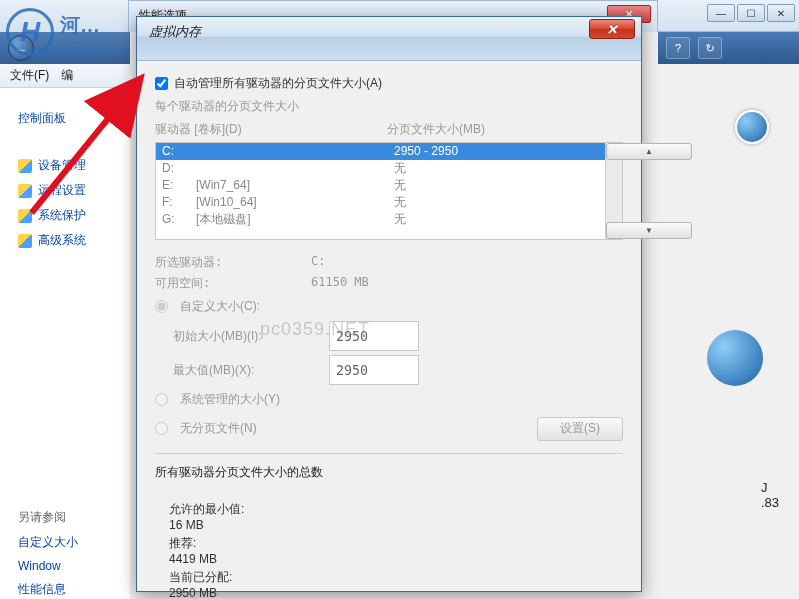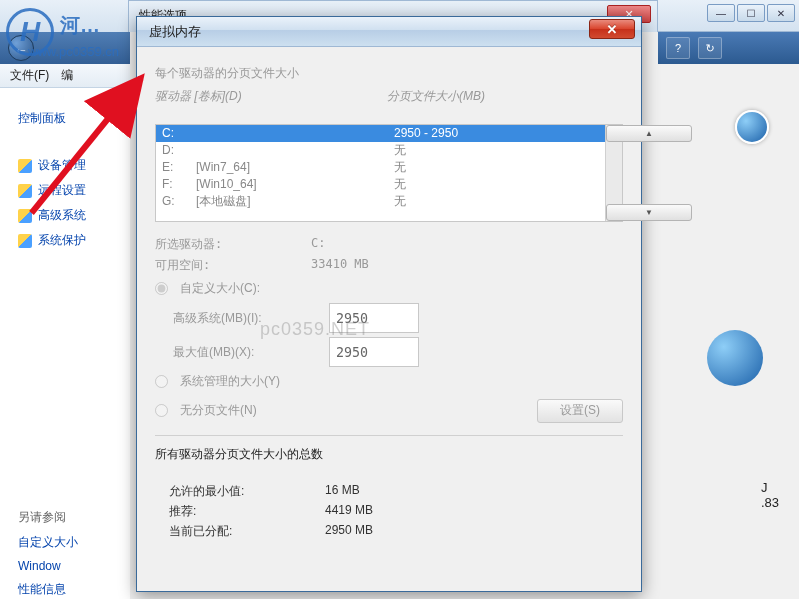--- a/index.html
+++ b/index.html
@@ -33,30 +33,30 @@
 .perf-title { padding:6px 10px; font-size:12px; color:#222; }
 .perf-close { position:absolute; right:6px; top:4px; width:44px; height:18px; background:linear-gradient(to bottom,#e88,#c44); border:1px solid #a22; border-radius:2px; color:#fff; display:flex; align-items:center; justify-content:center; font-size:11px; }
 
 
 .globe { position:absolute; right:30px; top:110px; width:34px; height:34px; border-radius:50%; background:radial-gradient(circle at 30% 30%,#8ecef7,#1a5fa8); border:2px solid #fff; box-shadow:0 0 4px rgba(0,0,0,0.3);}
 .globe2 { position:absolute; right:36px; top:330px; width:56px; height:56px; border-radius:50%; background:radial-gradient(circle at 30% 30%,#8ecef7,#1a5fa8); }
 .rtext { position:absolute; right:20px; top:480px; font-size:13px; color:#222; }
 
 
 .dialog { position:absolute; left:136px; top:16px; width:506px; height:576px; background:#f0f0f0; border:1px solid #3a6a9a; box-shadow:0 4px 16px rgba(0,0,0,0.4); }
-.dlg-titlebar { height:30px; background:linear-gradient(to bottom,#eaf2fa 0%,#d0e0f0 45%,#b8cee6 46%,#cde0f0 100%); border-bottom:1px solid #9fb8d4; position:relative; }
+.dlg-titlebar { height:44px; background:linear-gradient(to bottom,#eaf2fa 0%,#d0e0f0 45%,#b8cee6 46%,#cde0f0 100%); border-bottom:1px solid #9fb8d4; position:relative;font-style:italic; }
 .dlg-title { padding:6px 12px; font-size:13px; color:#222; }
 .dlg-close { position:absolute; right:6px; top:2px; width:46px; height:20px; background:linear-gradient(to bottom,#e98a7c 0%,#d9452e 49%,#c62f1a 50%,#d14a30 100%); border:1px solid #8a2515; border-radius:3px; color:#fff; display:flex; align-items:center; justify-content:center; font-size:13px; text-shadow:0 -1px 0 rgba(0,0,0,0.3); cursor:pointer; font-weight:bold; }
 .dlg-body { padding:14px 18px; color:#323232; font-size:12px; position:relative; }
 
 .chk-row { display:flex; align-items:center; gap:6px; margin-bottom:6px; }
 .chk-row input { width:13px; height:13px; }
 
 .group-label { margin:4px 0 6px 0; color:#999; }
-.drive-header { display:flex; margin-bottom:19px; color:#999; font-family:"SimSun",monospace;font-style:italic; }
+.drive-header { display:flex; margin-bottom:4px; color:#999; font-family:"SimSun",monospace; }
 .drive-header .c1 { width:232px; }
 .drive-list { border:1px solid #c8c8c8; background:#fff; height:98px; position:relative; font-family:Consolas,"SimSun",monospace; font-size:12px; line-height:17px; }
 .drive-list .row { display:flex; padding:0 6px; color:#888; }
 .drive-list .row.sel { background:#3a8be0; color:#fff; }
 .drive-list .row .c1 { width:34px; }
 .drive-list .row .c2 { width:198px; }
 .drive-list .sb { position:absolute; right:0; top:0; width:17px; height:100%; background:#eaeaea; border-left:1px solid #d0d0d0; }
 .drive-list .sb .btn { height:17px; background:linear-gradient(to bottom,#fafafa,#e0e0e0); border:1px solid #b4b4b4; display:flex; align-items:center; justify-content:center; font-size:8px; color:#555; }
 .drive-list .sb .btn.bot { position:absolute; bottom:0; width:100%; }
 
@@ -67,21 +67,21 @@
 .radio-row { display:flex; align-items:center; gap:12px; margin:6px 0; color:#999; font-family:"SimSun",monospace;}
 .radio-row input { width:13px; height:13px; }
 .sz-row { display:flex; align-items:center; margin:4px 0 4px 18px; color:#999; font-family:"SimSun",monospace;}
 .sz-row .lbl { width:156px; }
 .sz-row input[type=text] { width:90px; height:30px; border:1px solid #c8c8c8; background:#fff; padding:0 6px; font-family:Consolas,monospace; color:#666; }
 .btn { min-width:86px; height:24px; background:linear-gradient(to bottom,#fafafa,#e2e2e2); border:1px solid #acacac; border-radius:3px; font-size:12px; color:#444; cursor:pointer; padding:0 14px;}
 .btn.primary { border:1px solid #3a7ac4; box-shadow:0 0 2px #6aa8e8; }
 .btn:disabled,.btn.dis { color:#9a9a9a; border-color:#c8c8c8; }
 
 .section-label { margin:10px 0 20px 0; color:#222; }
-.kv2 { display:flex; margin:3px 0 3px 14px; font-family:"SimSun",monospace;}
+.kv2 { display:flex; margin:3px 0 3px 14px; font-family:"SimSun",monospace;flex-direction:column;}
 .kv2 .k { width:156px; }
 
 .dlg-footer { position:absolute; right:18px; bottom:14px; display:flex; gap:10px; }
 
 
 .arrow { position:absolute; left:0; top:72px; width:180px; height:150px; z-index:200; pointer-events:none; }
 
 
 .wm { position:absolute; left:260px; top:319px; font-size:18px; color:rgba(120,120,120,0.35); z-index:150; pointer-events:none; letter-spacing:1px;}
 </style>
@@ -120,43 +120,47 @@
   <div class="cp-body">
     <div class="cp-link">控制面板</div>
     <div style="height:14px"></div>
     <div class="cp-link shield">
         <span>设备管理</span>
       </div>
     <div class="cp-link shield">
         <span>远程设置</span>
       </div>
     <div class="cp-link shield">
+        <span>系统保护</span>
+      </div>
+    <div class="cp-link shield">
         <span>高级系统</span>
-      </div>
-    <div class="cp-link shield">
-        <span>系统保护</span>
       </div>
     <div class="cp-seealso">另请参阅</div>
     <div class="cp-link">自定义大小</div>
     <div class="cp-link">Window</div>
     <div class="cp-link">性能信息</div>
   </div>
 </div>
 
 <div class="perf-window">
   <div class="perf-title">性能选项</div>
   <div class="perf-close">✕</div>
 </div>
 
 <div class="dialog">
   <div class="dlg-titlebar">
     <div class="dlg-title">虚拟内存</div>
     <div class="dlg-close">✕</div>
   </div>
   <div class="dlg-body">
+    <div class="chk-row">
+      <input type="checkbox" checked="" style="">
+      <label>自动管理所有驱动器的分页文件大小(A)</label>
+    </div>
 
     <div class="group-label">每个驱动器的分页文件大小</div>
     <div class="drive-header">
       <span class="c1">驱动器 [卷标](D)</span>
       <span>分页文件大小(MB)</span>
     </div>
     <div class="drive-list">
       <div class="row sel">
         <span class="c1">C:</span>
           <span class="c2"></span>
@@ -188,29 +192,29 @@
       </div>
     </div>
 
     <div style="height:10px"></div>
     <div class="kv">
         <span class="k">所选驱动器:</span>
         <span class="v">C:</span>
       </div>
     <div class="kv">
         <span class="k">可用空间:</span>
-        <span class="v">33410 MB</span>
+        <span class="v">61150 MB</span>
       </div>
 
     <div class="radio-row">
         <input type="radio" checked="" disabled="" style="">
         <span>自定义大小(C):</span>
       </div>
     <div class="sz-row">
-        <span class="lbl">高级系统(MB)(I):</span>
+        <span class="lbl">初始大小(MB)(I):</span>
         <input type="text" disabled="" value="2950" style="">
       </div>
     <div class="sz-row">
         <span class="lbl">最大值(MB)(X):</span>
         <input type="text" disabled="" value="2950" style="">
       </div>
 
     <div class="radio-row">
         <input type="radio" disabled="" style="">
         <span>系统管理的大小(Y)</span>

